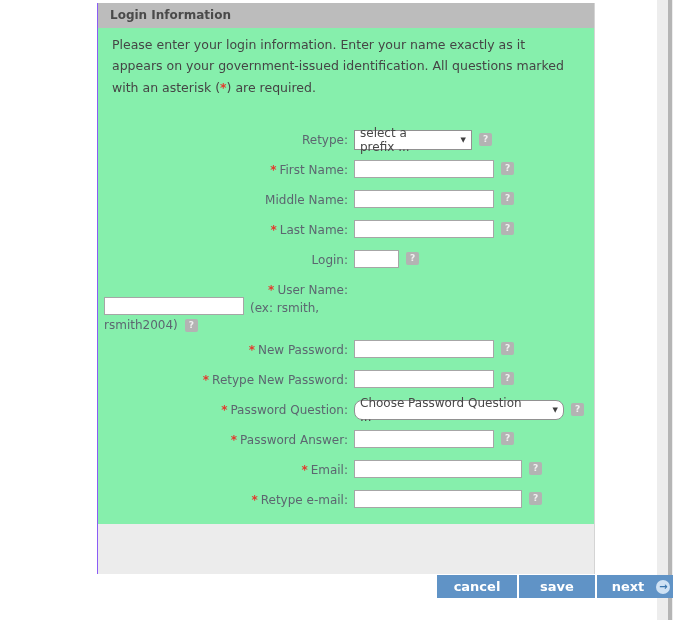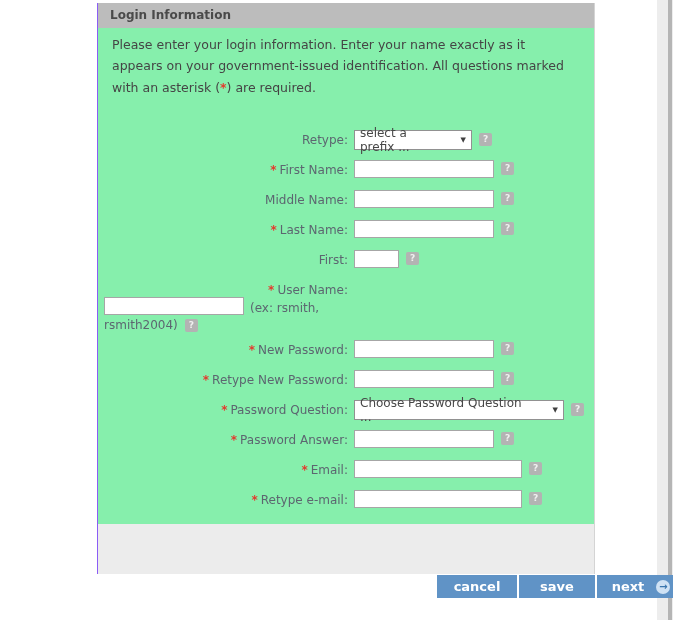--- a/index.html
+++ b/index.html
@@ -37,21 +37,21 @@
 
   .ti { height:18px; border:1px solid #a6a6a6; box-sizing:border-box; padding:0 3px;
         font-family:"DejaVu Sans", sans-serif; font-size:12px; color:#333; background:#fff; }
   .w-std { width:140px; }
   .w-sm  { width:45px; }
   .w-wide{ width:168px; }
 
   .select { height:20px; border:1px solid #919191; background:#fff; display:flex;
             align-items:center; box-sizing:border-box; color:#474747; padding-left:5px; cursor:default;gap:16px; }
   .sel-prefix { width:118px; }
-  .sel-q { width:210px; }
+  .sel-q { width:210px;border-radius:8px; }
   .sel-arrow { margin-left:auto; padding-right:5px; font-size:7px; color:#3f3f3f; }
 
   .help { display:inline-block; width:13px; height:13px; background:#b3b3b3; color:#efefef;
           border-radius:2px; font-size:9px; font-weight:bold; line-height:13px; text-align:center;
           margin-left:7px; cursor:pointer; flex:0 0 auto; }
   .hint { color:#5c6670; margin-left:6px; white-space:nowrap; }
   .line2 .hint { margin-left:0;margin-top:44px; }
 
   
   .btnbar { position:absolute; top:575px; left:437px; display:flex; gap:2px; }
@@ -109,21 +109,21 @@
 
         <div class="row">
           <div class="lbl"><span class="req">*</span><span>Last Name:</span></div>
           <div class="ctrl">
             <input type="text" class="ti w-std" value="" style="">
             <span class="help">?</span>
           </div>
         </div>
 
         <div class="row noreq">
-          <div class="lbl"><span class="req">*</span><span>First:</span></div>
+          <div class="lbl"><span class="req">*</span><span>Login:</span></div>
           <div class="ctrl">
             <input type="text" class="ti w-sm" value="" style="">
             <span class="help">?</span>
           </div>
         </div>
 
         <div class="row row-user">
           <div class="lbl"><span class="req">*</span><span>User Name:</span></div>
           <div class="ctrl ctrl-col">
             <div class="line">

